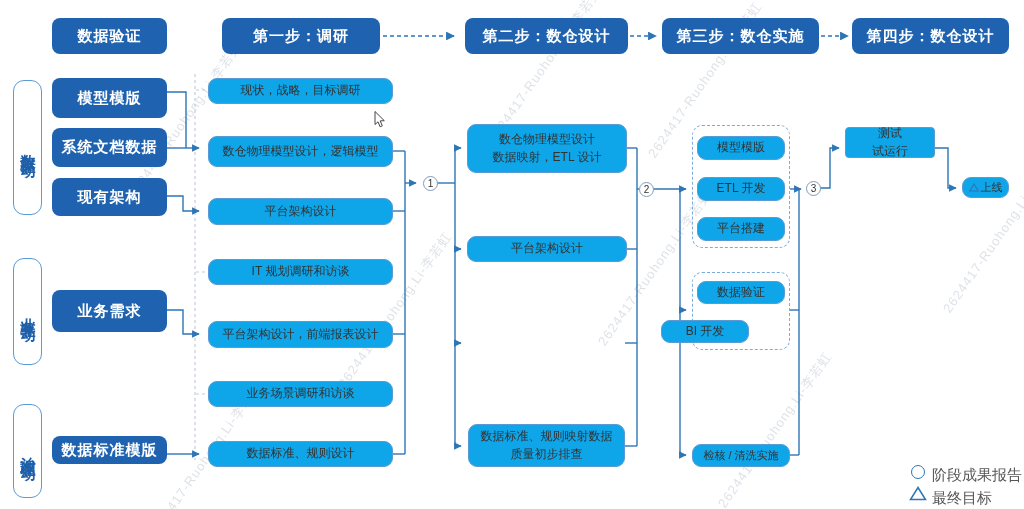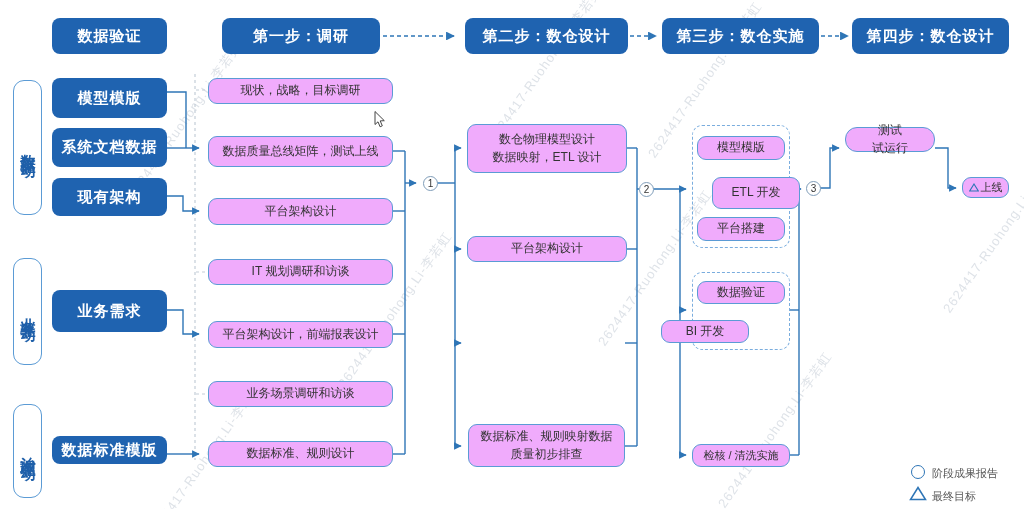--- a/index.html
+++ b/index.html
@@ -4,32 +4,32 @@
 <style>
   html,body{margin:0;padding:0;background:#fff;}
   #canvas{position:relative;width:1024px;height:509px;background:#fff;overflow:hidden;
           font-family:"Liberation Sans","DejaVu Sans",sans-serif;}
   .wm{position:absolute;color:#c3cbd5;font-size:13px;white-space:nowrap;
       transform:translate(-50%,-50%) rotate(-55deg);opacity:.55;z-index:0;letter-spacing:1px;}
   #wires{position:absolute;left:0;top:0;z-index:1;}
   .sbox{position:absolute;z-index:2;background:#1f63b0;color:#fff;border-radius:8px;
         display:flex;align-items:center;justify-content:center;font-weight:bold;
         font-size:15px;letter-spacing:1px;box-sizing:border-box;}
-  .obox{position:absolute;z-index:2;background:#f0abfc;border:1.5px solid #5b9bd5;border-radius:9px;
+  .obox{position:absolute;z-index:2;background:#0ea5e9;border:1.5px solid #5b9bd5;border-radius:9px;
         display:flex;flex-direction:column;align-items:center;justify-content:center;
         color:#333;font-size:12px;line-height:1.45;box-sizing:border-box;text-align:center;}
   .driver{position:absolute;z-index:2;background:#fff;border:1.5px solid #5b9bd5;border-radius:11px;
         display:flex;align-items:center;justify-content:center;color:#1e5fa9;font-weight:bold;
         font-size:15px;box-sizing:border-box;writing-mode:vertical-rl;text-orientation:upright;
         letter-spacing:3px;}
   .dgrp{position:absolute;z-index:2;border:1.2px dashed #7aadde;border-radius:10px;box-sizing:border-box;}
   .milestone{position:absolute;z-index:3;width:15px;height:15px;border:1.2px solid #7f9db9;
         border-radius:50%;background:#fff;color:#333;font-size:10px;display:flex;
         align-items:center;justify-content:center;box-sizing:border-box;}
-  .legend-label{position:absolute;z-index:2;color:#555;font-size:11px;font-family:Liberation Serif, serif;}
+  .legend-label{position:absolute;z-index:2;color:#555;font-size:15px;font-family:Liberation Serif, serif;}
   .legend-circle{position:absolute;z-index:2;width:14px;height:14px;border:1.5px solid #2e75b6;
         border-radius:50%;box-sizing:border-box;}
   .abs{position:absolute;z-index:2;}
 </style>
 </head>
 <body>
 
 <div id="canvas">
 
   <div class="wm" style="left:185px;top:120px">2624417-Ruohong.Li-李若虹</div>
@@ -109,51 +109,51 @@
   <div class="driver" style="left:13px;top:258px;width:29px;height:107px">业务驱动</div>
   <div class="driver" style="left:13px;top:404px;width:29px;height:94px">治理驱动</div>
 
   <div class="sbox" style="left:52px;top:78px;width:115px;height:40px">模型模版</div>
   <div class="sbox" style="left:52px;top:128px;width:115px;height:39px">系统文档数据</div>
   <div class="sbox" style="left:52px;top:178px;width:115px;height:38px">现有架构</div>
   <div class="sbox" style="left:52px;top:290px;width:115px;height:42px">业务需求</div>
   <div class="sbox" style="left:52px;top:436px;width:115px;height:28px">数据标准模版</div>
 
   <div class="obox" style="left:208px;top:78px;width:185px;height:26px">现状，战略，目标调研</div>
-  <div class="obox" style="left:208px;top:136px;width:185px;height:31px">数据质量总线矩阵，测试上线</div>
+  <div class="obox" style="left:208px;top:136px;width:185px;height:31px">数仓物理模型设计，逻辑模型</div>
   <div class="obox" style="left:208px;top:198px;width:185px;height:27px">平台架构设计</div>
   <div class="obox" style="left:208px;top:259px;width:185px;height:26px">IT 规划调研和访谈</div>
   <div class="obox" style="left:208px;top:321px;width:185px;height:27px">平台架构设计，前端报表设计</div>
   <div class="obox" style="left:208px;top:381px;width:185px;height:26px">业务场景调研和访谈</div>
   <div class="obox" style="left:208px;top:441px;width:185px;height:26px">数据标准、规则设计</div>
 
   <div class="obox" style="left:467px;top:124px;width:160px;height:49px">
     <span>数仓物理模型设计</span>
     <span>数据映射，ETL 设计</span>
   </div>
   <div class="obox" style="left:467px;top:236px;width:160px;height:26px">
     <span>平台架构设计</span>
   </div>
   <div class="obox" style="left:468px;top:424px;width:157px;height:43px">
     <span>数据标准、规则映射数据</span>
     <span>质量初步排查</span>
   </div>
 
   <div class="dgrp" style="left:692px;top:125px;width:98px;height:123px"></div>
   <div class="obox" style="left:697px;top:136px;width:88px;height:24px">模型模版</div>
-  <div class="obox" style="left:712px;top:177px;width:88px;height:32px">ETL 开发</div>
+  <div class="obox" style="left:697px;top:177px;width:88px;height:24px">ETL 开发</div>
   <div class="obox" style="left:697px;top:217px;width:88px;height:24px">平台搭建</div>
 
   <div class="dgrp" style="left:692px;top:272px;width:98px;height:78px"></div>
   <div class="obox" style="left:697px;top:281px;width:88px;height:23px">数据验证</div>
   <div class="obox" style="left:661px;top:320px;width:88px;height:23px">BI 开发</div>
 
   <div class="obox" style="left:692px;top:444px;width:98px;height:23px;font-size:11px">检核 / 清洗实施</div>
 
-  <div class="obox" style="left:845px;top:127px;width:90px;height:25px;border-radius:12px">
+  <div class="obox" style="left:845px;top:127px;width:90px;height:31px;border-radius:4px">
     <span>测试</span>
     <span>试运行</span>
   </div>
   <div class="obox" style="left:962px;top:177px;width:47px;height:21px;flex-direction:row;gap:2px;font-size:11px">
     <svg width="10" height="9" viewBox="0 0 10 9">
         <polygon points="5,1 9.3,8 0.7,8" fill="none" stroke="#2e75b6" stroke-width="1.1"></polygon>
       </svg>
     <span>上线</span>
   </div>
 

